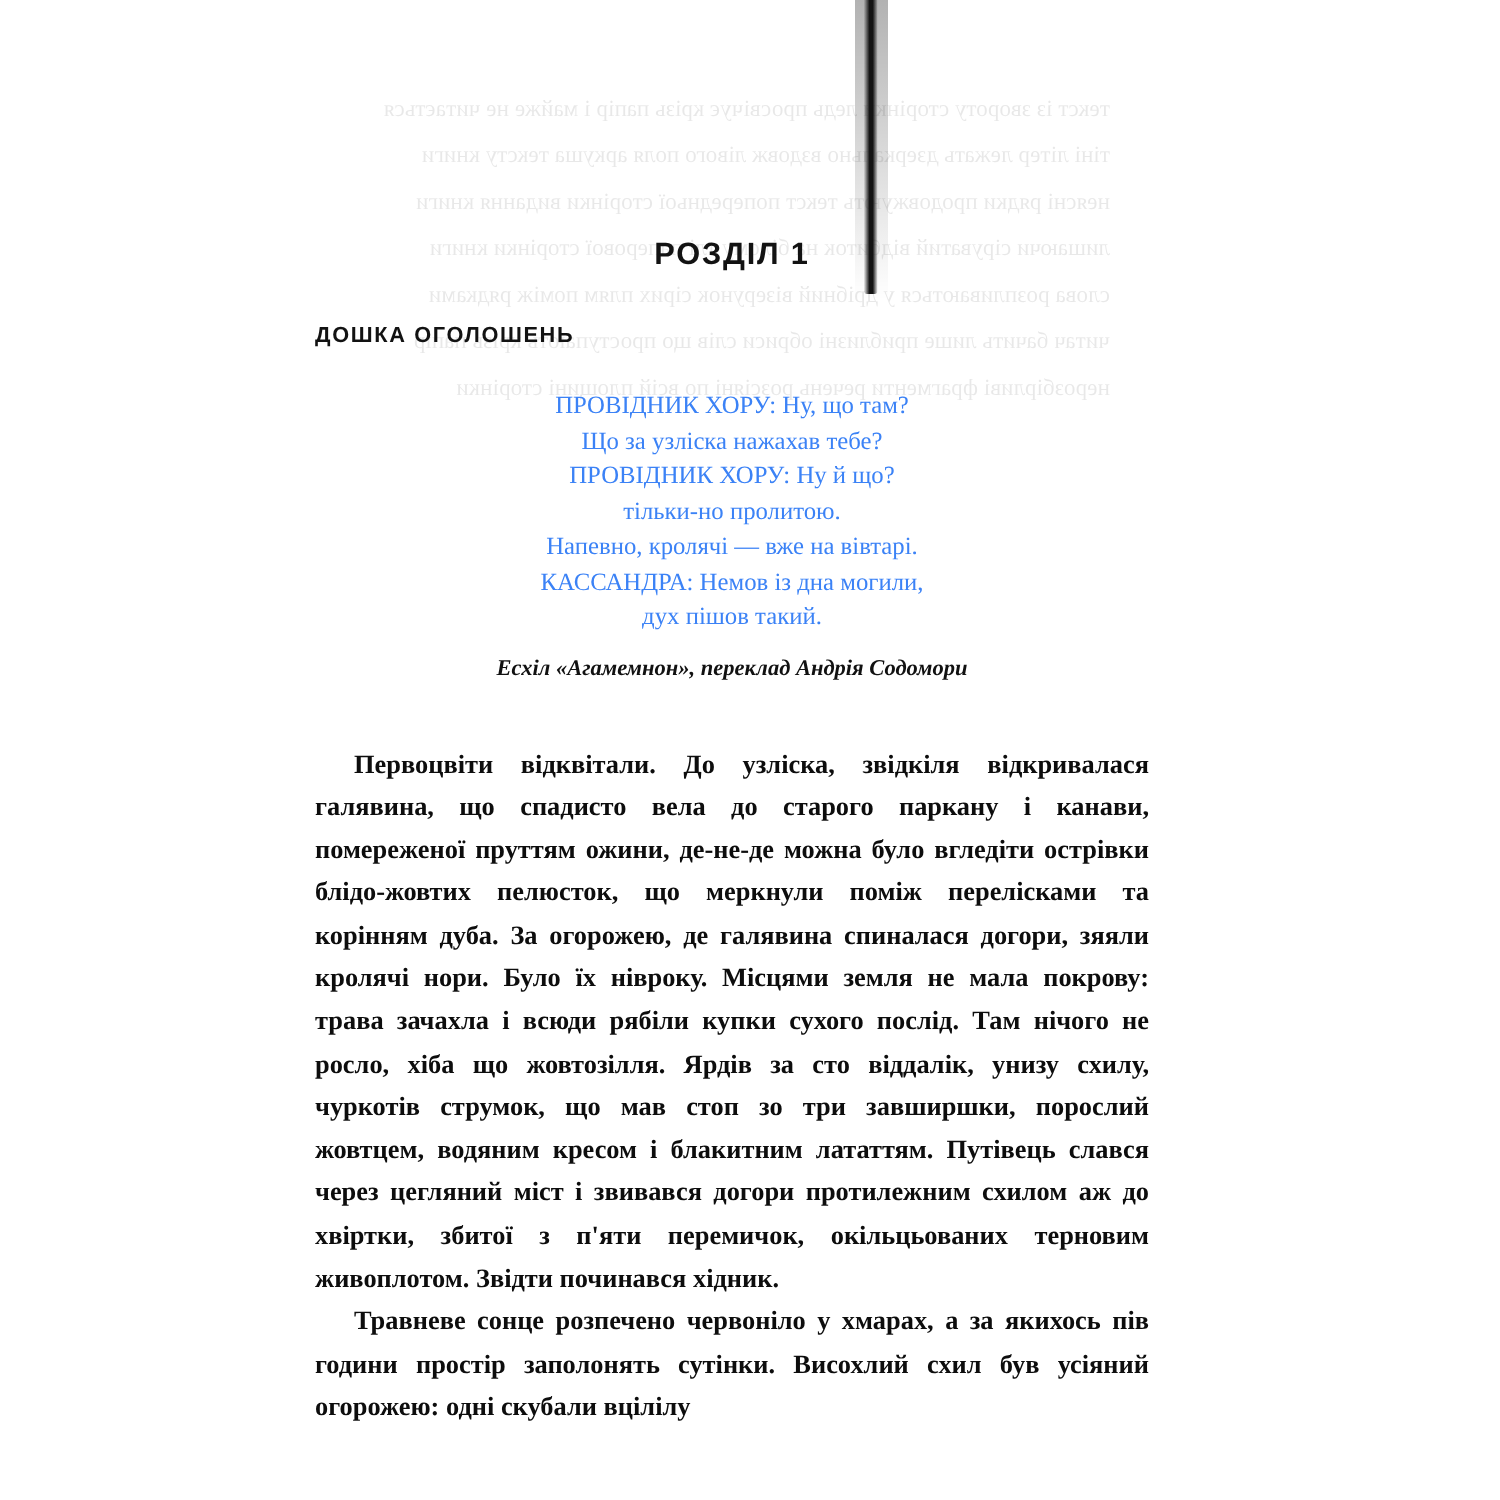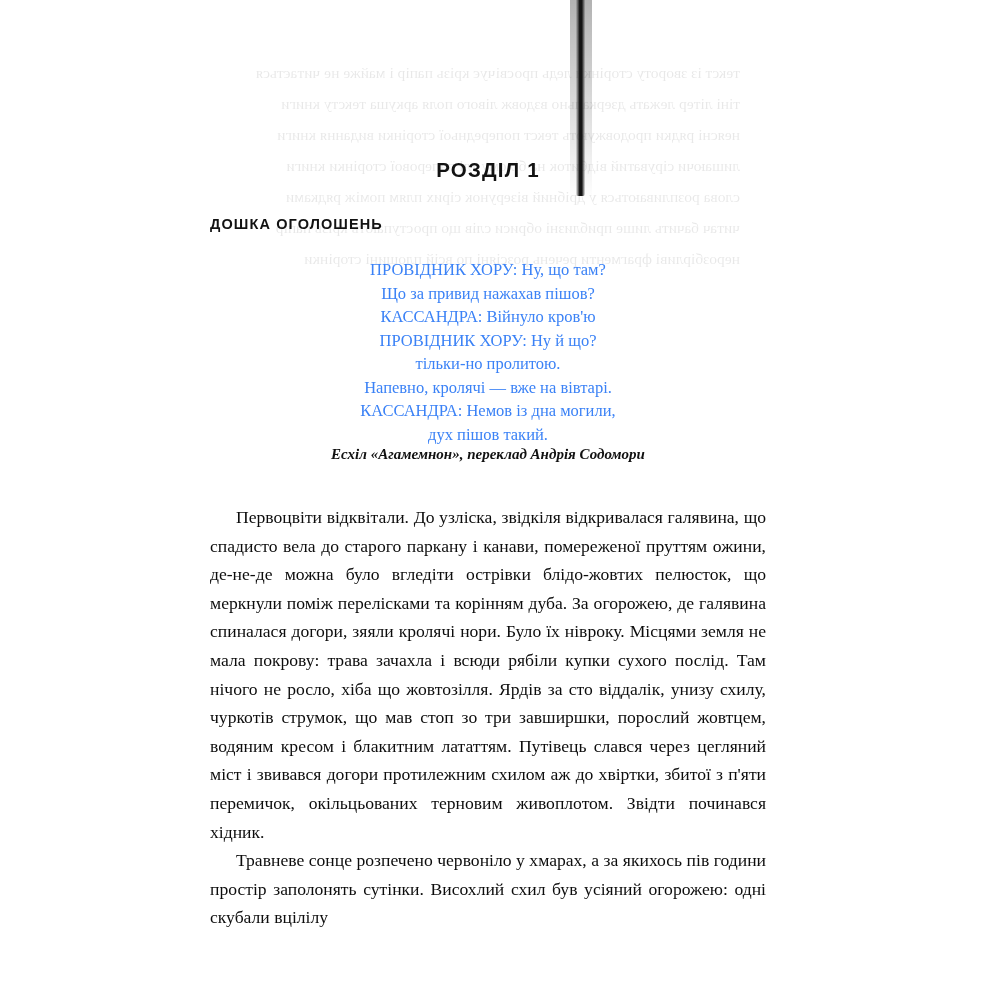--- a/index.html
+++ b/index.html
@@ -88,38 +88,39 @@
     margin-top: 26px;
     text-align: center;
     font-family: "Liberation Serif", serif;
     font-size: 16.5px;
     line-height: 23.5px;
     color: #3b82f6;
   }
   .epigraph .line { display: block; white-space: nowrap; }
 
   .epigraph-source {
+    margin-top: 15px;
     text-align: center;
     font-family: "Liberation Serif", serif;
     font-style: italic;
     font-weight: 700;
     font-size: 15px;
     color: #111111;
   }
 
   .body-text {
     margin-top: 40px;
     font-family: "Liberation Serif", serif;
     font-size: 17.6px;
     line-height: 28.6px;
     text-align: justify;
     text-justify: inter-word;
     color: #0d0d0d;
   }
-  .body-text p { margin: 0; }
+  .body-text p { margin: 0; font-weight: bold; }
   .body-text p.indent { text-indent: 26px; }
 </style>
 </head>
 <body>
 
 <div class="page">
 
   <div class="ghost-page">
     <p>текст із звороту сторінки ледь просвічує крізь папір і майже не читається</p>
     <p>тіні літер лежать дзеркально вздовж лівого поля аркуша тексту книги</p>
@@ -134,22 +135,21 @@
   <div class="spine"></div>
 
   <div class="content">
 
     <div class="chapter-title">РОЗДІЛ 1</div>
 
     <div class="section-title">ДОШКА ОГОЛОШЕНЬ</div>
 
     <div class="epigraph">
       <span class="line">ПРОВІДНИК ХОРУ: Ну, що там?</span>
-      <span class="line">Що за привид нажахав пішов?</span>
-      <span class="line">КАССАНДРА: Війнуло кров'ю</span>
+      <span class="line">Що за узліска нажахав тебе?</span>
       <span class="line">ПРОВІДНИК ХОРУ: Ну й що?</span>
       <span class="line">тільки-но пролитою.</span>
       <span class="line">Напевно, кролячі — вже на вівтарі.</span>
       <span class="line">КАССАНДРА: Немов із дна могили,</span>
       <span class="line">дух пішов такий.</span>
     </div>
 
     <div class="epigraph-source">Есхіл «Агамемнон», переклад Андрія Содомори</div>
 
     <div class="body-text">

